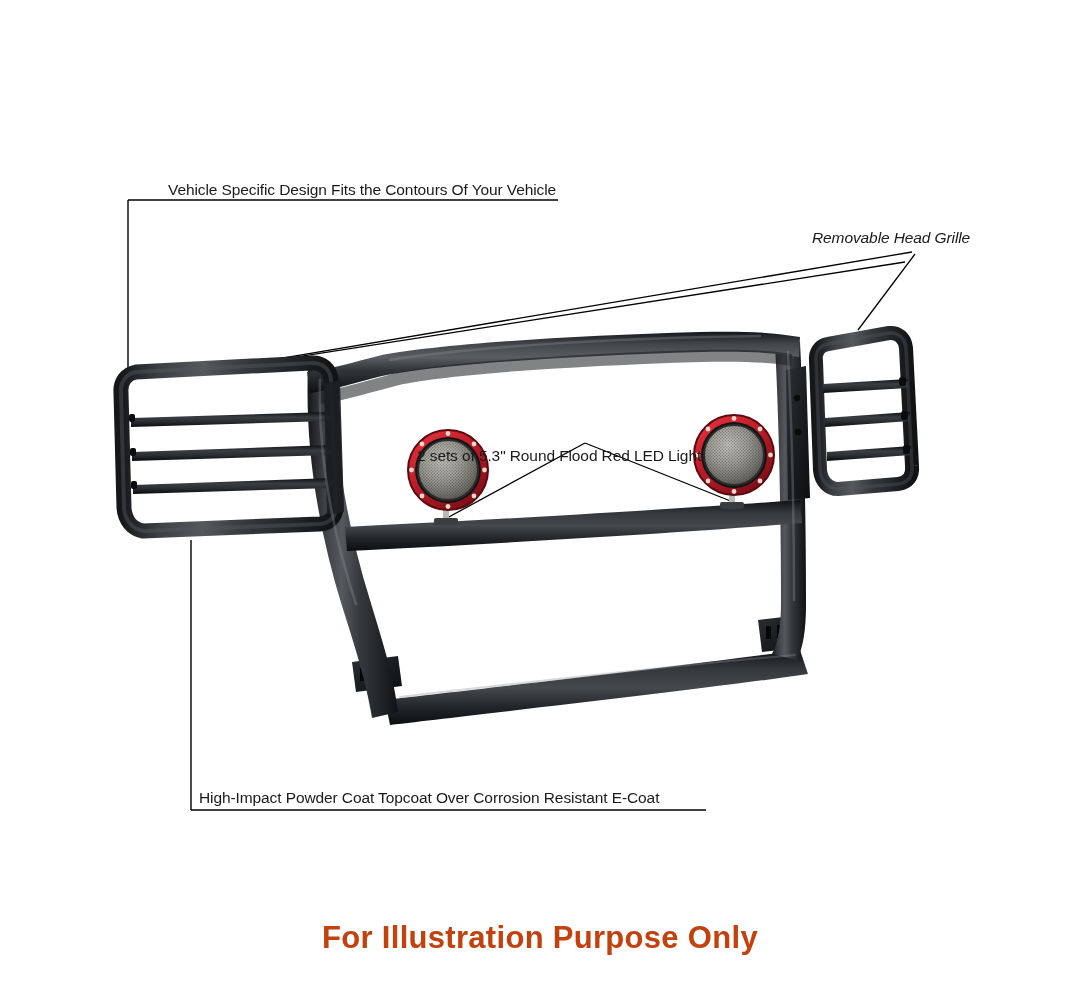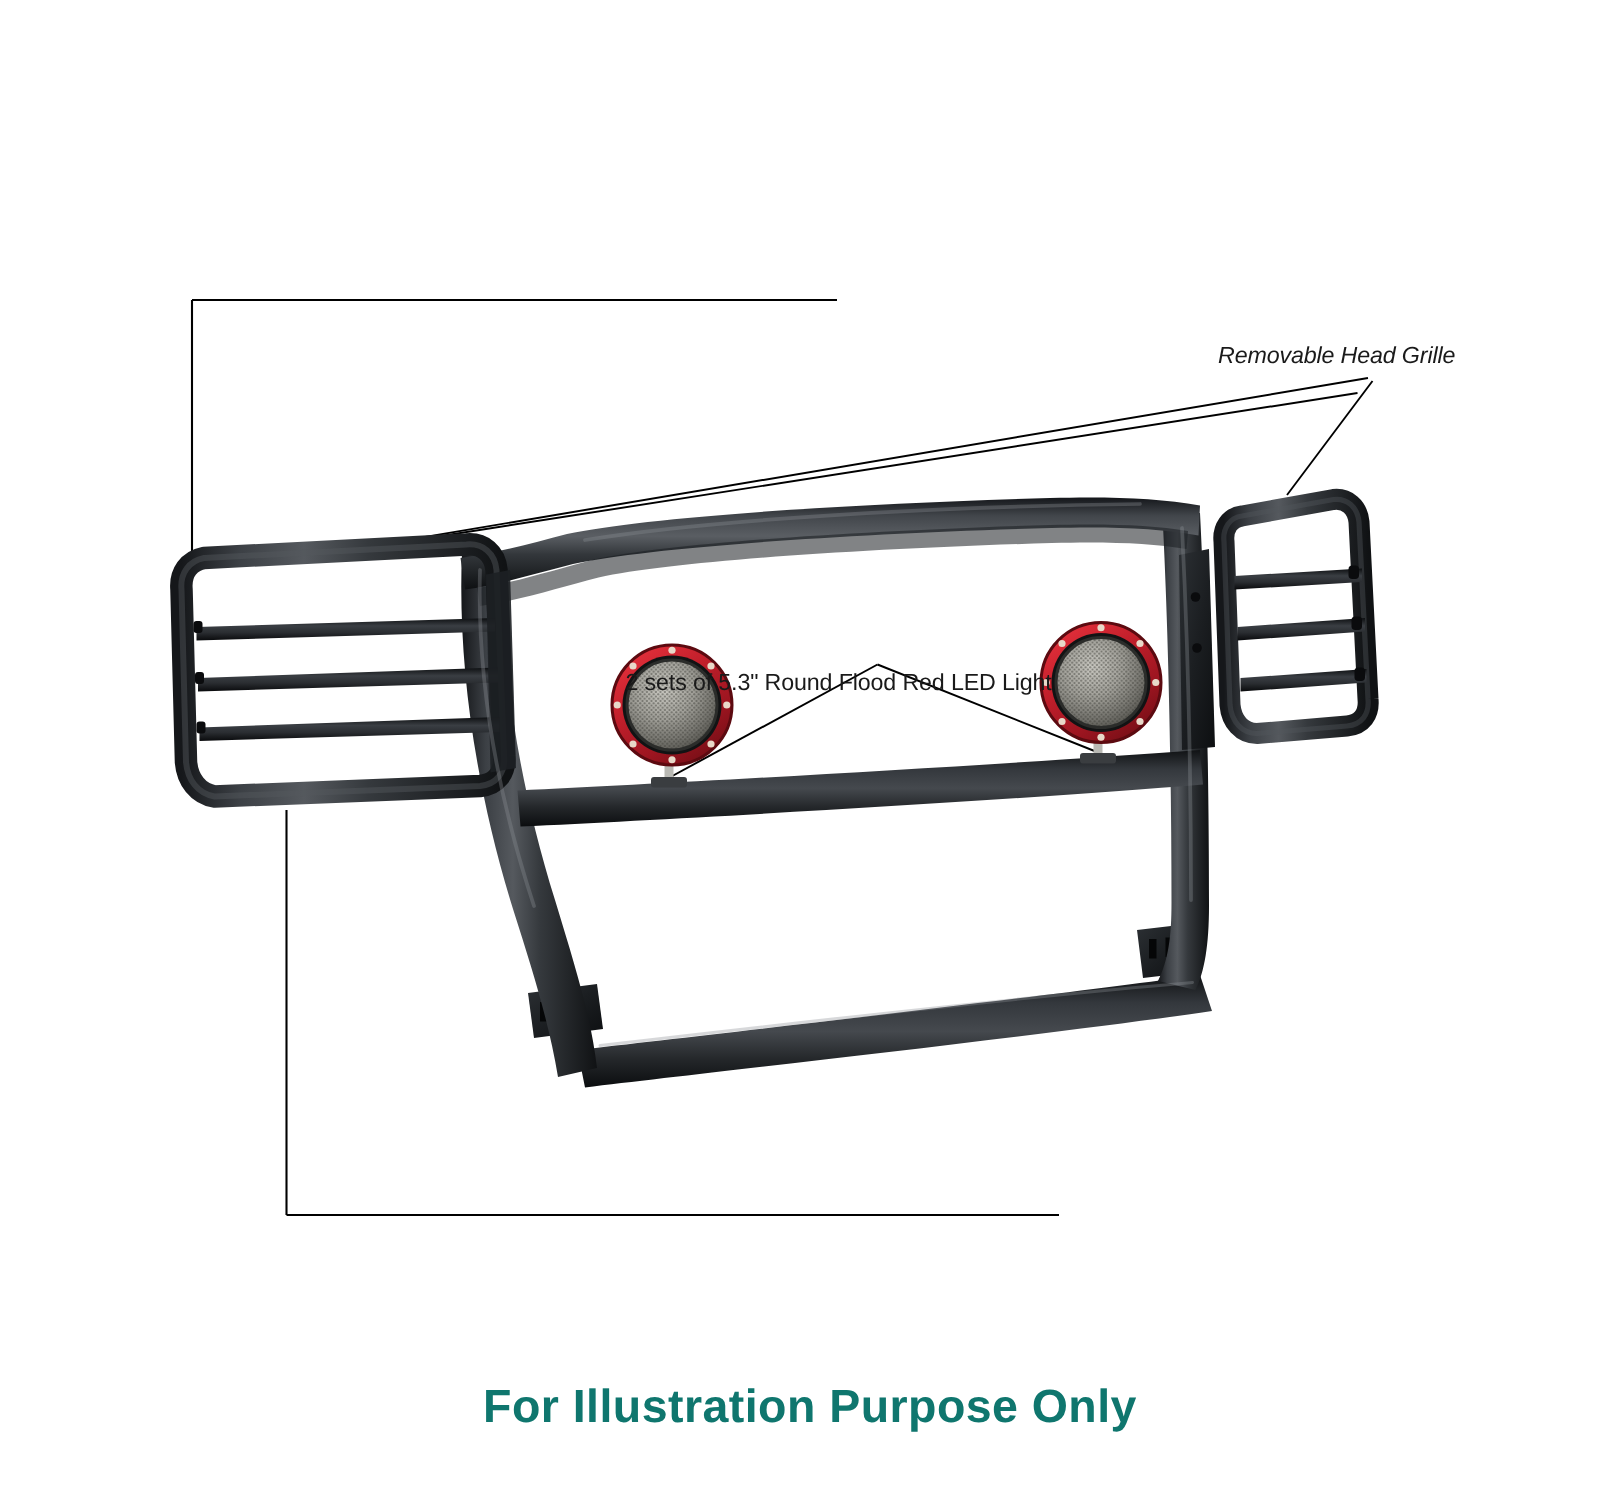--- a/index.html
+++ b/index.html
@@ -52,21 +52,21 @@
   }
   #footer-note {
     position: absolute;
     left: 0;
     top: 920px;
     width: 1080px;
     text-align: center;
     font-family: "Liberation Sans", sans-serif;
     font-size: 31px;
     font-weight: bold;
-    color: #0f766e;
+    color: #c2410c;
     letter-spacing: 0.3px;
   }
 </style>
 </head>
 <body>
 
 <div id="page">
 
   <svg id="artwork" viewBox="0 0 1080 1000" xmlns="http://www.w3.org/2000/svg">
     <defs>
@@ -313,23 +313,25 @@
 
       <g opacity="0.35" stroke="#8b9095" fill="none" stroke-linecap="round">
         <path d="M 320 380 C 318 450, 330 525, 356 604" stroke-width="2.5"></path>
         <path d="M 788 352 C 792 430, 794 520, 794 600" stroke-width="2.5"></path>
         <path d="M 390 360 C 470 347, 610 338, 760 336" stroke-width="2.5"></path>
         <path d="M 400 697 C 520 683, 690 664, 795 655" stroke-width="2"></path>
       </g>
     </g>
   </svg>
 
+  <div class="callout-text" id="label-vehicle-specific">Vehicle Specific Design Fits the Contours Of Your Vehicle</div>
 
   <div class="callout-text" id="label-removable-grille">Removable Head Grille</div>
 
   <div class="callout-text" id="label-led">
     <div>2 sets of 5.3" Round Flood Red LED Light</div>
   </div>
 
+  <div class="callout-text" id="label-powder-coat">High-Impact Powder Coat Topcoat Over Corrosion Resistant E-Coat</div>
 
   <div id="footer-note">For Illustration Purpose Only</div>
 
 </div>
 
 </body></html>

